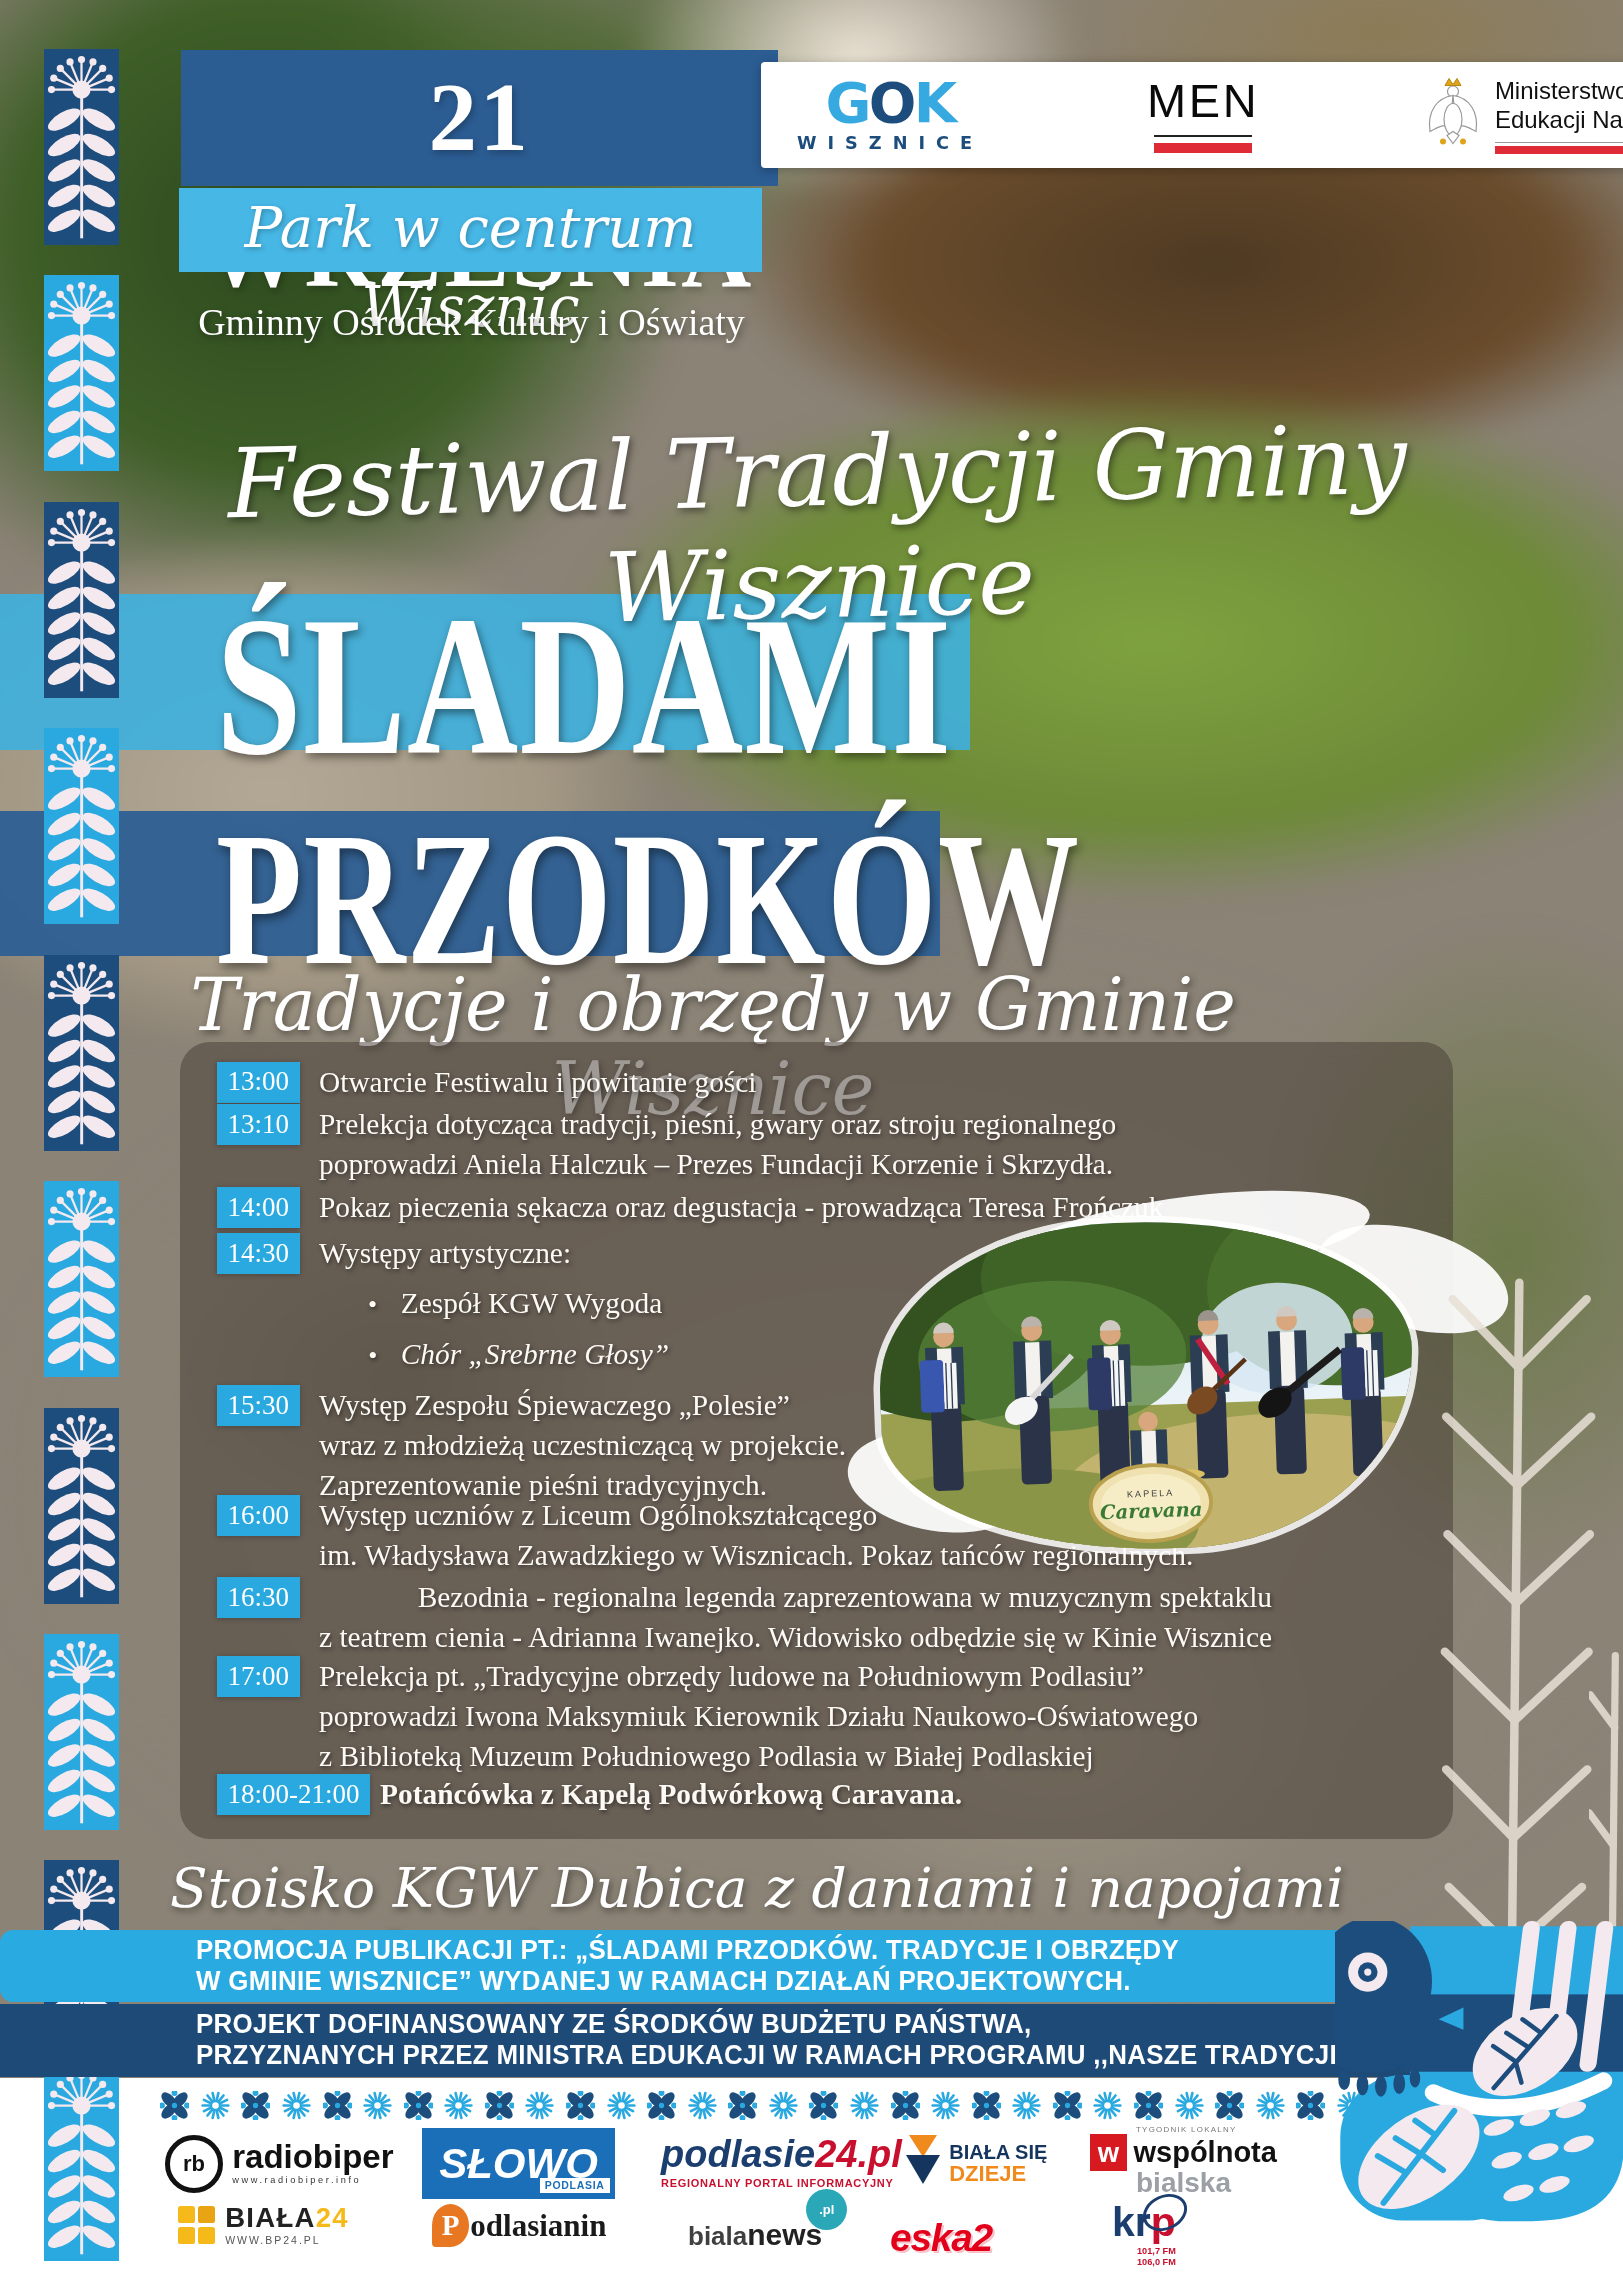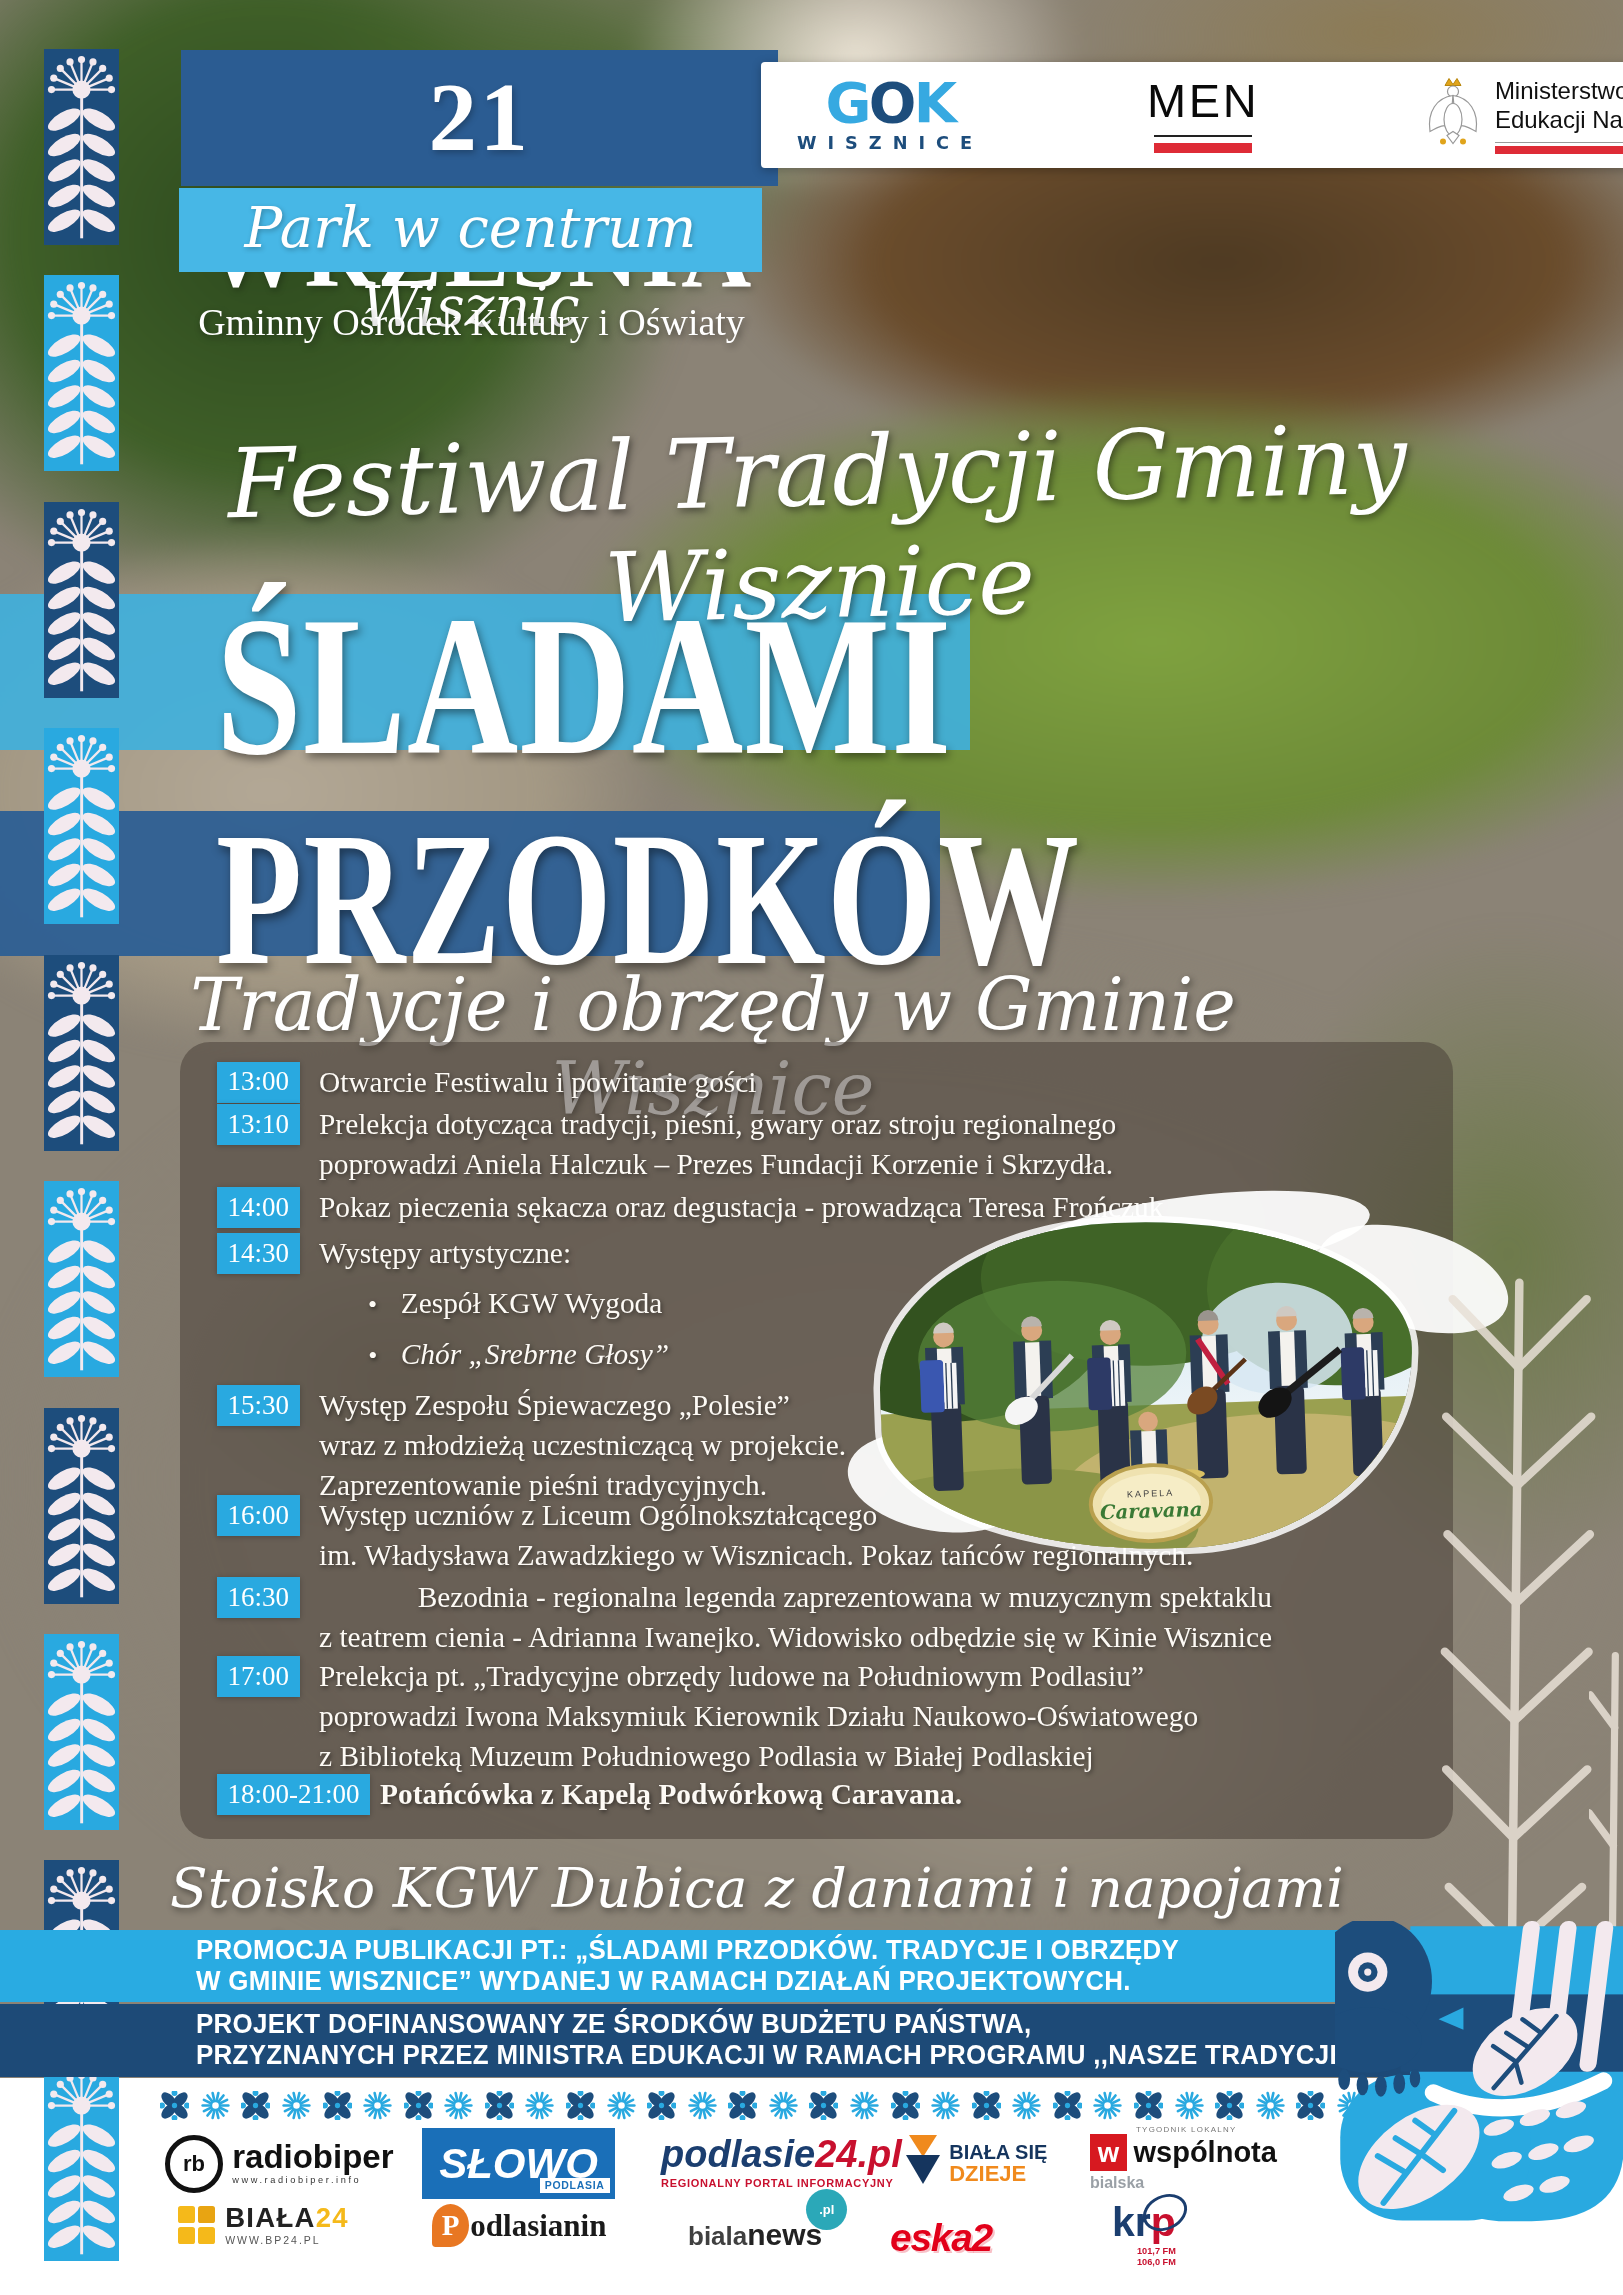--- a/index.html
+++ b/index.html
@@ -76,21 +76,21 @@
   .sched-text.bold{font-weight:700;}
   .sched-bullet{position:absolute;left:188px;color:var(--cream,#FDFAF5);font-size:29.4px;
     white-space:nowrap;text-shadow:1.3px 2px 4.6px rgba(0,0,0,.5);}
   .sched-bullet .dot{margin-right:23.6px;font-size:26px;}
 
   .stall-script{left:170px;top:1856px;width:1178px;color:#fff;font-style:italic;font-size:55px;
     font-family:"DejaVu Serif",serif;}
 
   
   .bar{left:0;width:1623px;color:#fff;font-family:"Liberation Sans",sans-serif;font-weight:700;}
-  .bar-cyan{top:1930px;height:72px;background:var(--bar-cyan,#29ABE2);}
+  .bar-cyan{top:1930px;height:72px;background:var(--bar-cyan,#29ABE2);border-radius:13px;}
   .bar-navy{top:2004px;height:73px;background:var(--bar-navy,#1D4A77);}
   .bar-text{position:absolute;left:196px;top:5.2px;font-size:27px;line-height:31px;
     transform:scaleX(.96);transform-origin:left top;letter-spacing:0.3px;}
 
   
   .motif{position:absolute;top:2091px;width:29px;height:29px;}
   .logo-item{position:absolute;display:flex;align-items:center;gap:9.2px;
     font-family:"Liberation Sans",sans-serif;}
   .rb-circle{width:58px;height:58px;border:5.9px solid #111;border-radius:50%;display:flex;
     align-items:center;justify-content:center;font-weight:700;font-size:22px;color:#111;}
@@ -112,21 +112,21 @@
     border-right:17px solid transparent;border-top:29px solid #15355E;}
   .bsd-text{display:flex;flex-direction:column;line-height:22px;}
   .bsd-l1{color:#15355E;font-weight:800;font-size:20px;}
   .bsd-l2{color:#F08A1D;font-weight:800;font-size:22px;}
   .wsp{display:flex;flex-direction:column;}
   .wsp-tag{font-size:7.9px;letter-spacing:1.3px;color:#777;margin-left:46px;}
   .wsp-row{display:flex;align-items:center;gap:6.5px;}
   .wsp-sq{width:37px;height:37px;background:#D71920;color:#fff;font-weight:800;font-size:27.5px;
     display:flex;align-items:center;justify-content:center;}
   .wsp-name{font-size:29px;font-weight:800;color:#111;line-height:29px;}
-  .wsp-sub{font-size:16px;font-weight:700;color:#9aa0a6;line-height:24px;}
+  .wsp-sub{font-size:28px;font-weight:700;color:#9aa0a6;margin-left:46px;line-height:24px;}
   .b24{display:flex;align-items:center;gap:9.2px;}
   .b24-grid{width:38px;height:38px;display:grid;grid-template-columns:17px 17px;grid-gap:3.3px;}
   .b24-grid span{background:#F5B91A;border-radius:2.6px;}
   .b24-grid span:nth-child(2){background:#E8A412;}
   .b24-text{display:flex;flex-direction:column;}
   .b24-name{font-size:27.5px;font-weight:700;color:#222;letter-spacing:1.3px;line-height:27.5px;}
   .b24-name .y{color:#F5B91A;}
   .b24-sub{font-size:10.5px;color:#555;letter-spacing:2px;margin-top:2.6px;}
   .pod{display:flex;align-items:center;gap:1.3px;font-family:"Liberation Serif",serif;}
   .pod-p{width:37px;height:43px;background:#E87722;border-radius:50% 50% 50% 10%;color:#fff;

